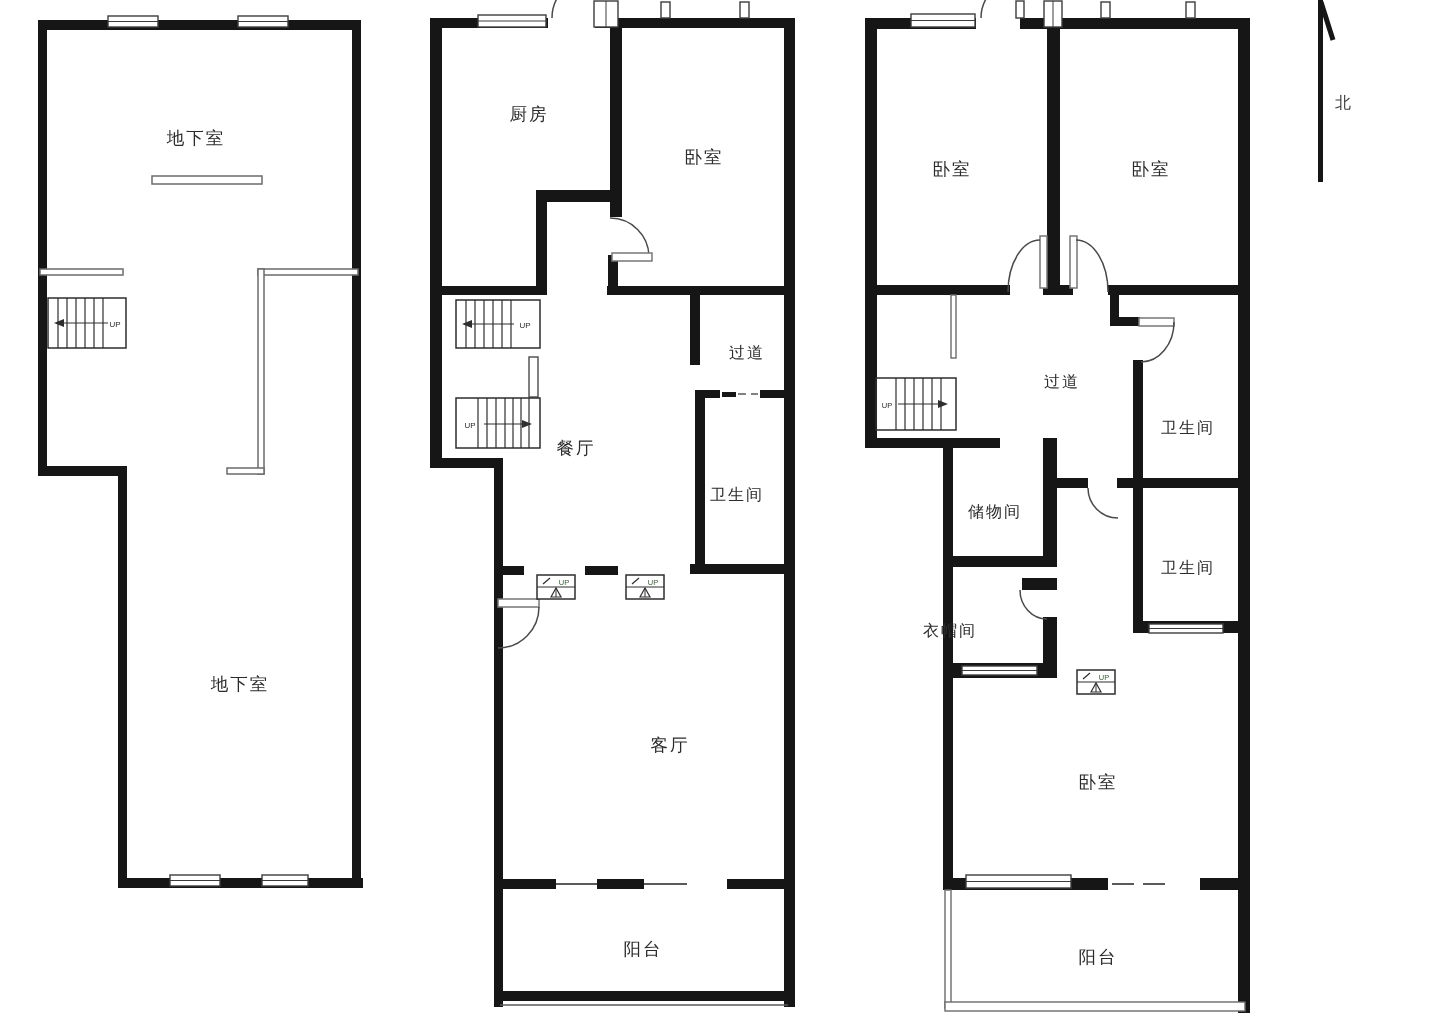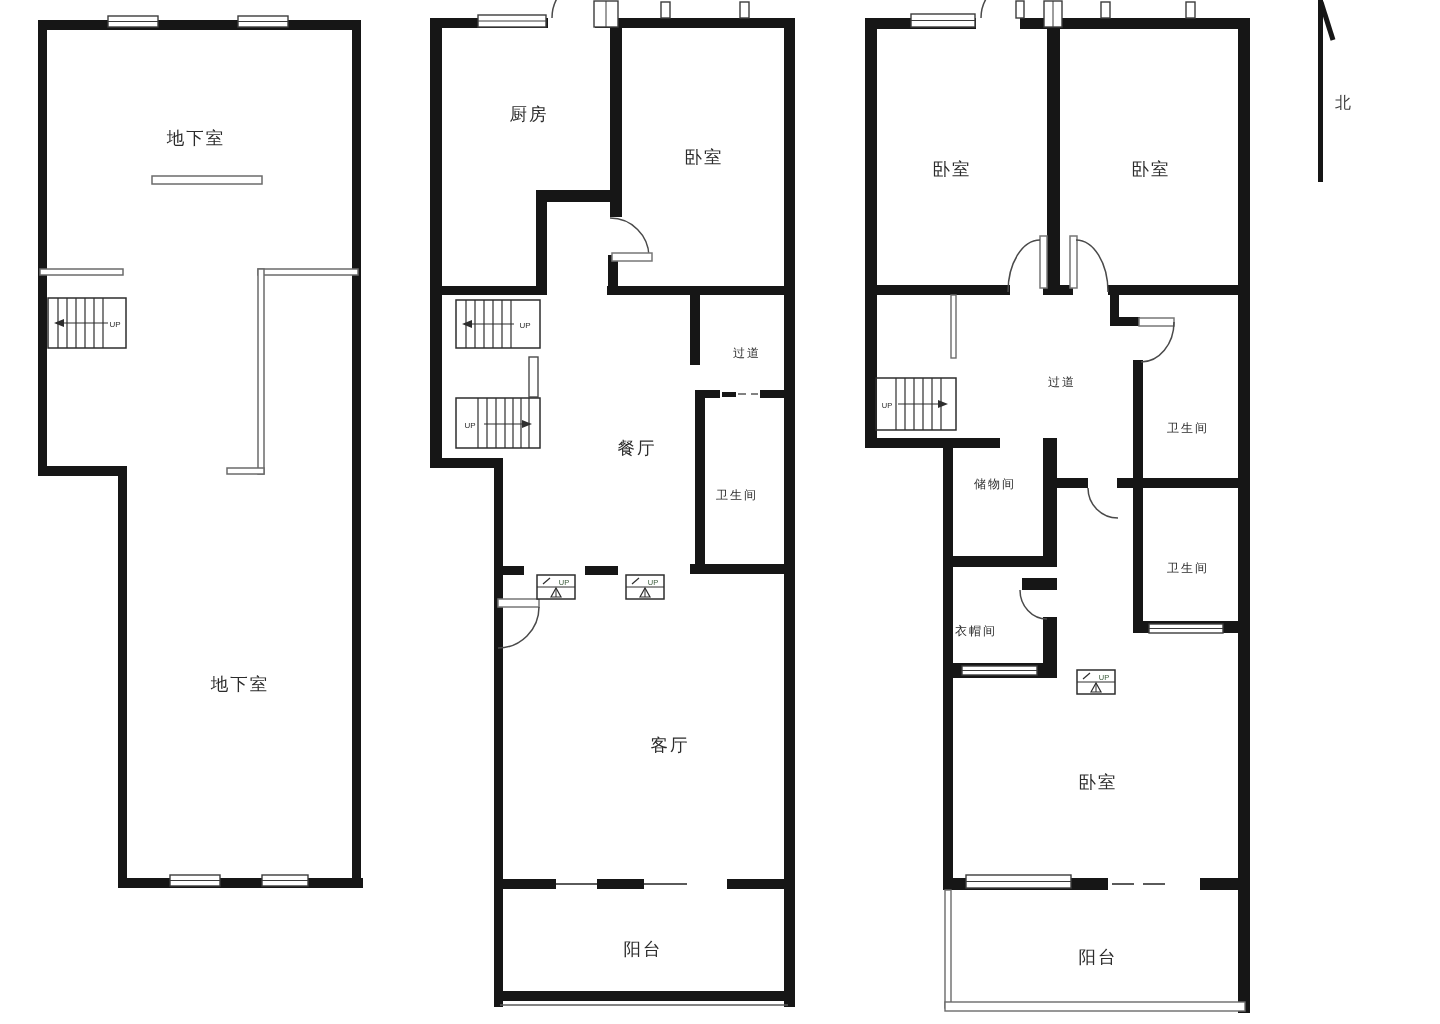--- a/index.html
+++ b/index.html
@@ -1,21 +1,21 @@
 <!DOCTYPE html>
 <html><head>
 <meta charset="utf-8">
 <style>
   html,body{margin:0;padding:0;background:#ffffff;}
   #canvas{position:relative;width:1440px;height:1024px;background:#ffffff;overflow:hidden;
           font-family:"Liberation Sans","DejaVu Sans",sans-serif;}
   #plan-svg{position:absolute;left:0;top:0;}
   .rlabel{position:absolute;transform:translate(-50%,-50%);font-size:17.5px;color:#2b2b2b;
           letter-spacing:2px;white-space:nowrap;}
-  .rlabel.small{font-size:12px;}
+  .rlabel.small{font-size:16px;}
   .compass-label{position:absolute;transform:translate(-50%,-50%);font-size:16px;color:#3c3c3c;}
 </style>
 </head>
 <body>
 
 <div id="canvas">
 
 <svg id="plan-svg" width="1440" height="1024" viewBox="0 0 1440 1024">
   <defs>
     <g id="stepsym">
@@ -227,29 +227,29 @@
     <line x1="1321" y1="2" x2="1333" y2="40" stroke="#161616" stroke-width="5"></line>
   </g>
 </svg>
 
   <span class="rlabel" style="left:196px;top:138px">地下室</span>
   <span class="rlabel" style="left:240px;top:684px">地下室</span>
 
   <span class="rlabel" style="left:529px;top:114px">厨房</span>
   <span class="rlabel" style="left:704px;top:157px">卧室</span>
   <span class="rlabel small" style="left:747px;top:353px">过道</span>
-  <span class="rlabel" style="left:637px;top:448px">餐厅</span>
+  <span class="rlabel" style="left:576px;top:448px">餐厅</span>
   <span class="rlabel small" style="left:737px;top:495px">卫生间</span>
   <span class="rlabel" style="left:670px;top:745px">客厅</span>
   <span class="rlabel" style="left:643px;top:949px">阳台</span>
 
   <span class="rlabel" style="left:952px;top:169px">卧室</span>
   <span class="rlabel" style="left:1151px;top:169px">卧室</span>
   <span class="rlabel small" style="left:1062px;top:382px">过道</span>
   <span class="rlabel small" style="left:1188px;top:428px">卫生间</span>
-  <span class="rlabel small" style="left:995px;top:484px">储物间</span>
+  <span class="rlabel small" style="left:995px;top:512px">储物间</span>
   <span class="rlabel small" style="left:1188px;top:568px">卫生间</span>
-  <span class="rlabel small" style="left:976px;top:631px">衣帽间</span>
+  <span class="rlabel small" style="left:950px;top:631px">衣帽间</span>
   <span class="rlabel" style="left:1098px;top:782px">卧室</span>
   <span class="rlabel" style="left:1098px;top:957px">阳台</span>
 
   <span class="compass-label" style="left:1343px;top:103px">北</span>
 </div>
 
 </body></html>

